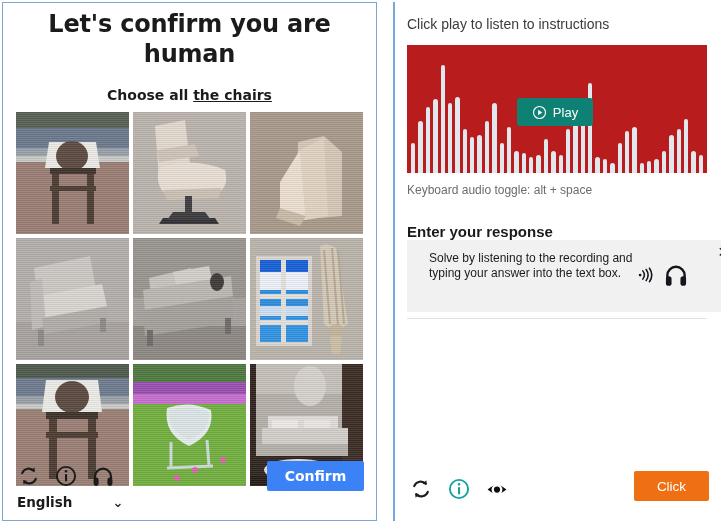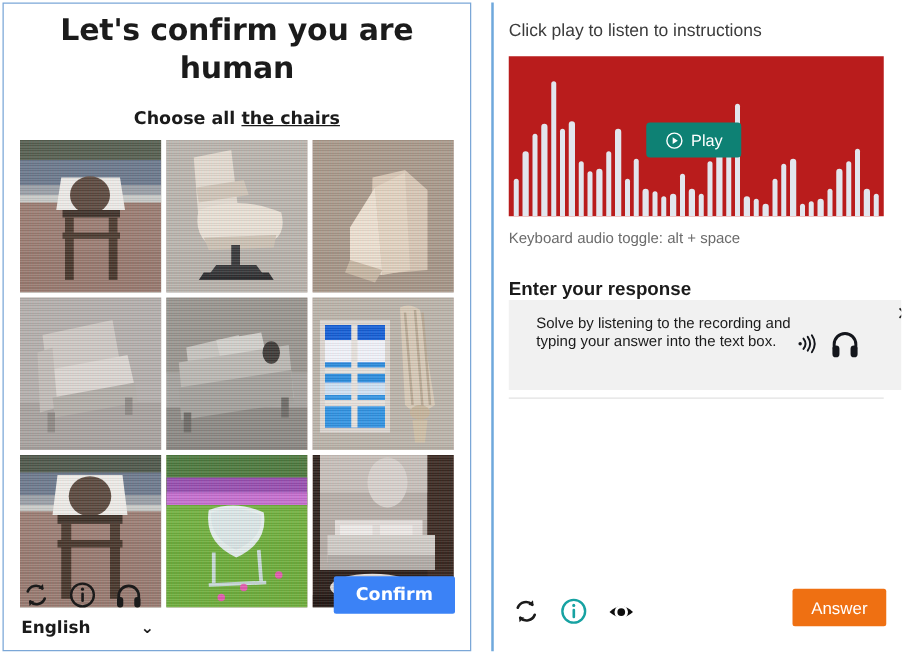--- a/index.html
+++ b/index.html
@@ -353,17 +353,17 @@
           <rect x="11" y="10" width="2.1" height="7.6" rx="1" fill="#17a2a2"></rect>
         </svg>
 
         <svg class="ic" viewBox="0 0 24 24">
           <path d="M2.6 12.6 Q12 3.2 21.4 12.6 Q12 21 2.6 12.6 Z" fill="#0d0d0d"></path>
           <circle cx="12" cy="12.6" r="5.4" fill="#ffffff"></circle>
           <circle cx="12" cy="12.6" r="3.1" fill="#0d0d0d"></circle>
         </svg>
       </div>
 
-      <button class="btn-submit">Answer</button>
+      <button class="btn-submit">Click</button>
     </div>
   </div>
 
 </div>
 
 </body></html>

